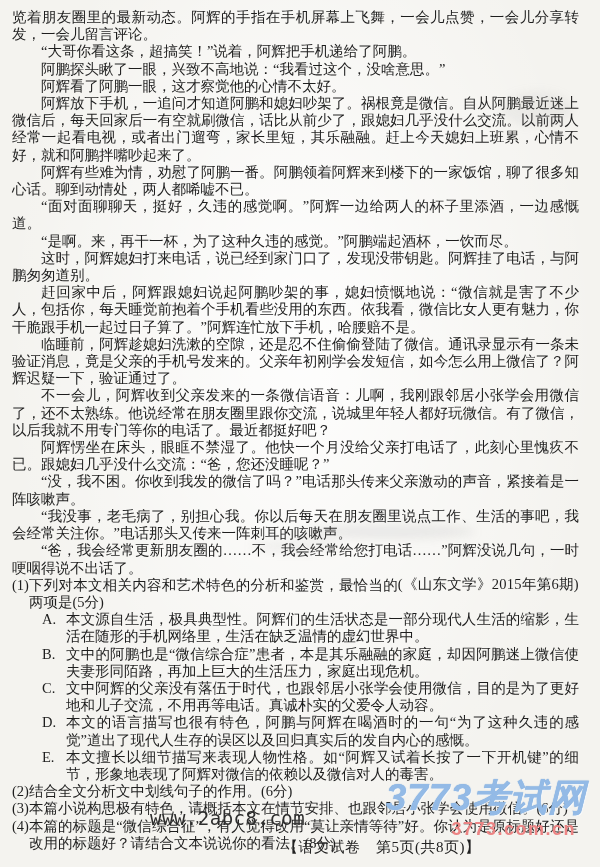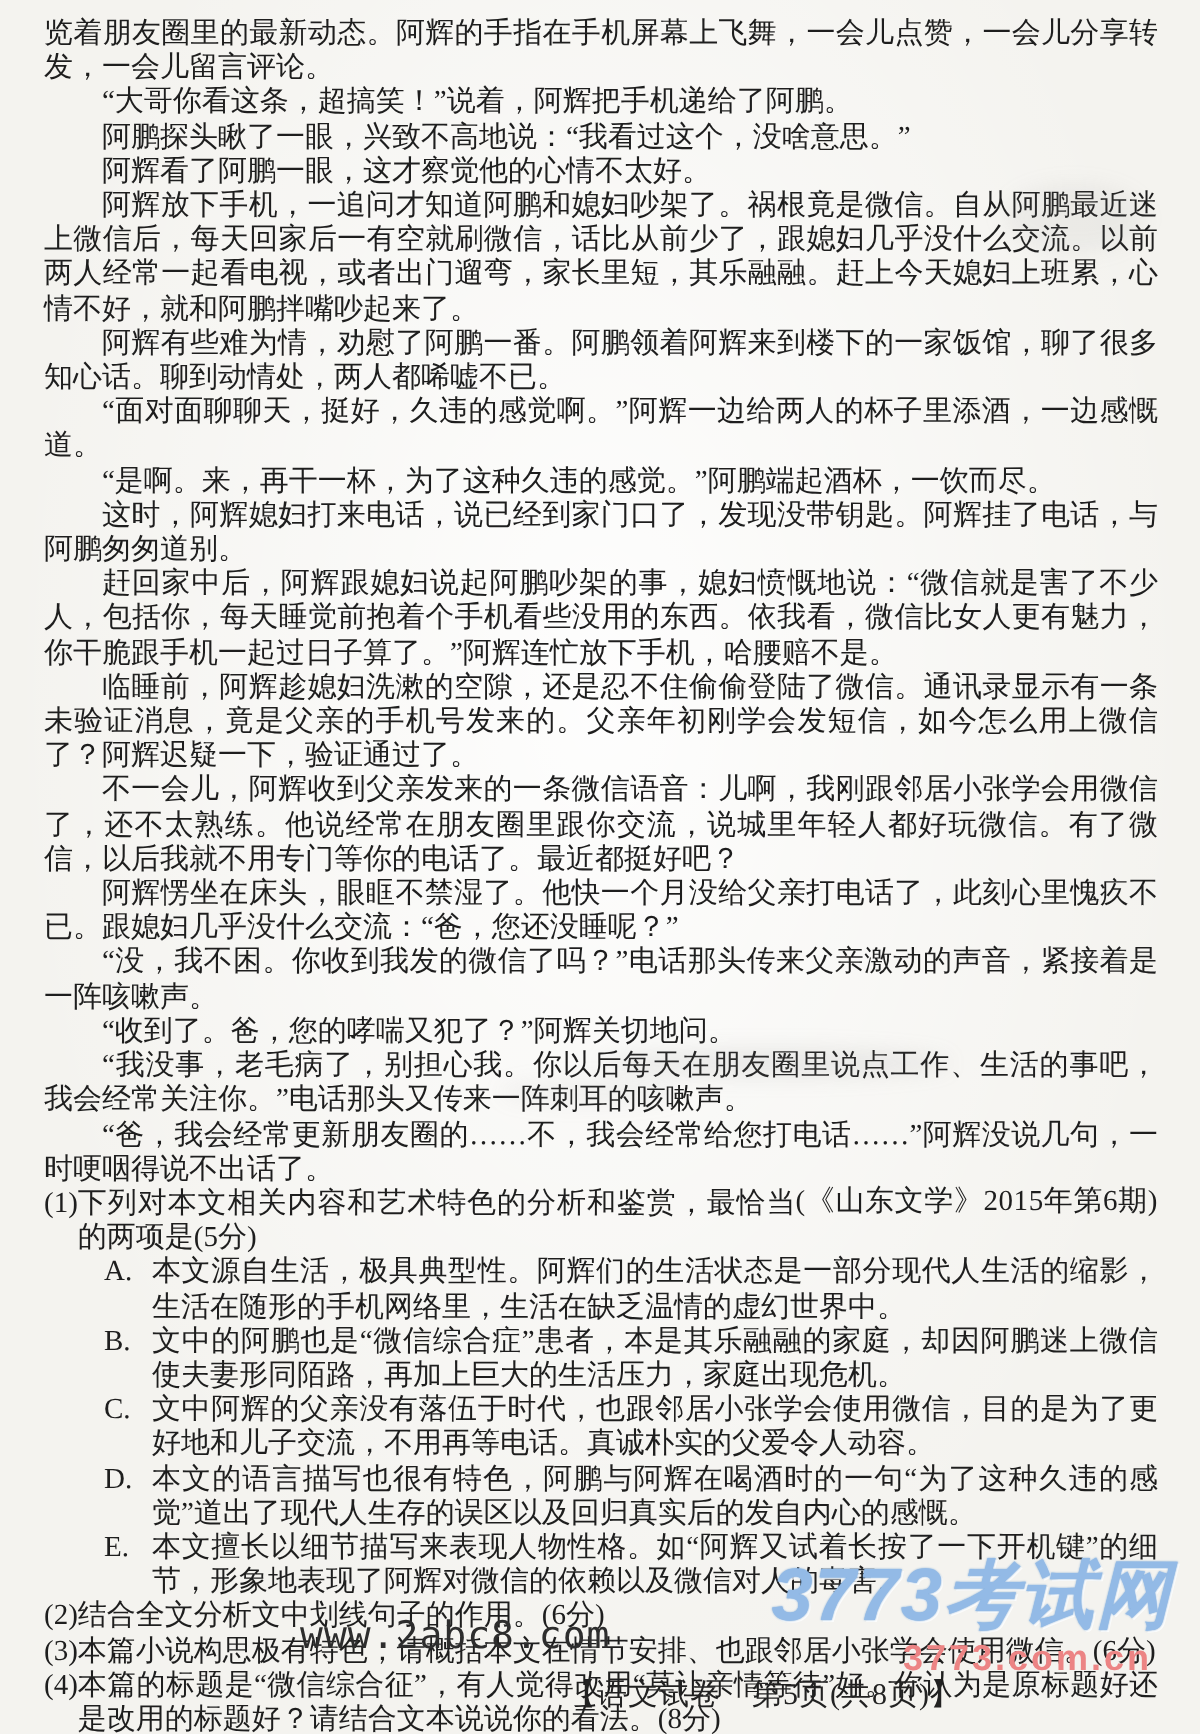--- a/index.html
+++ b/index.html
@@ -5,21 +5,21 @@
   html,body{margin:0;padding:0;}
   body{
     width:600px;height:867px;position:relative;overflow:hidden;
     background:
       radial-gradient(ellipse at 50% 40%, rgba(255,255,255,.9) 0%, rgba(255,255,255,0) 70%),
       #f4f3ef;
     font-family:"Liberation Serif","DejaVu Serif",serif;
   }
   .page{
     position:absolute;inset:0;
-    padding:9px 21px 0 22px;
+    padding:9px 21px 0 12px;
     font-size:14.5px;line-height:17.2px;color:#1e1e1e;
     text-align:justify;
   }
   .para{margin:0;text-indent:2em;}
   .para.continuation{text-indent:0;}
   .citation{float:right;text-indent:0;letter-spacing:.3px;margin-top:16px;}
   .q-row{display:flex;margin:0;}
   .q-label{flex:none;white-space:pre;}
   .q-text{flex:1;text-align:justify;}
   .opt{display:flex;margin:0 0 0 30px;}
@@ -67,21 +67,20 @@
     <p class="para">阿辉放下手机，一追问才知道阿鹏和媳妇吵架了。祸根竟是微信。自从阿鹏最近迷上微信后，每天回家后一有空就刷微信，话比从前少了，跟媳妇几乎没什么交流。以前两人经常一起看电视，或者出门遛弯，家长里短，其乐融融。赶上今天媳妇上班累，心情不好，就和阿鹏拌嘴吵起来了。</p>
     <p class="para">阿辉有些难为情，劝慰了阿鹏一番。阿鹏领着阿辉来到楼下的一家饭馆，聊了很多知心话。聊到动情处，两人都唏嘘不已。</p>
     <p class="para">“面对面聊聊天，挺好，久违的感觉啊。”阿辉一边给两人的杯子里添酒，一边感慨道。</p>
     <p class="para">“是啊。来，再干一杯，为了这种久违的感觉。”阿鹏端起酒杯，一饮而尽。</p>
     <p class="para">这时，阿辉媳妇打来电话，说已经到家门口了，发现没带钥匙。阿辉挂了电话，与阿鹏匆匆道别。</p>
     <p class="para">赶回家中后，阿辉跟媳妇说起阿鹏吵架的事，媳妇愤慨地说：“微信就是害了不少人，包括你，每天睡觉前抱着个手机看些没用的东西。依我看，微信比女人更有魅力，你干脆跟手机一起过日子算了。”阿辉连忙放下手机，哈腰赔不是。</p>
     <p class="para">临睡前，阿辉趁媳妇洗漱的空隙，还是忍不住偷偷登陆了微信。通讯录显示有一条未验证消息，竟是父亲的手机号发来的。父亲年初刚学会发短信，如今怎么用上微信了？阿辉迟疑一下，验证通过了。</p>
     <p class="para">不一会儿，阿辉收到父亲发来的一条微信语音：儿啊，我刚跟邻居小张学会用微信了，还不太熟练。他说经常在朋友圈里跟你交流，说城里年轻人都好玩微信。有了微信，以后我就不用专门等你的电话了。最近都挺好吧？</p>
     <p class="para">阿辉愣坐在床头，眼眶不禁湿了。他快一个月没给父亲打电话了，此刻心里愧疚不已。跟媳妇几乎没什么交流：“爸，您还没睡呢？”</p>
     <p class="para">“没，我不困。你收到我发的微信了吗？”电话那头传来父亲激动的声音，紧接着是一阵咳嗽声。</p>
-    <p class="para">“收到了。爸，您的哮喘又犯了？”阿辉关切地问。</p>
     <p class="para">“我没事，老毛病了，别担心我。你以后每天在朋友圈里说点工作、生活的事吧，我会经常关注你。”电话那头又传来一阵刺耳的咳嗽声。</p>
     <p class="para">
       <span>“爸，我会经常更新朋友圈的……不，我会经常给您打电话……”阿辉没说几句，一时哽咽得说不出话了。</span>
       <span class="citation">(《山东文学》2015年第6期)</span>
     </p>
   </div>
 
   <div>
 
     <div class="q-row">

